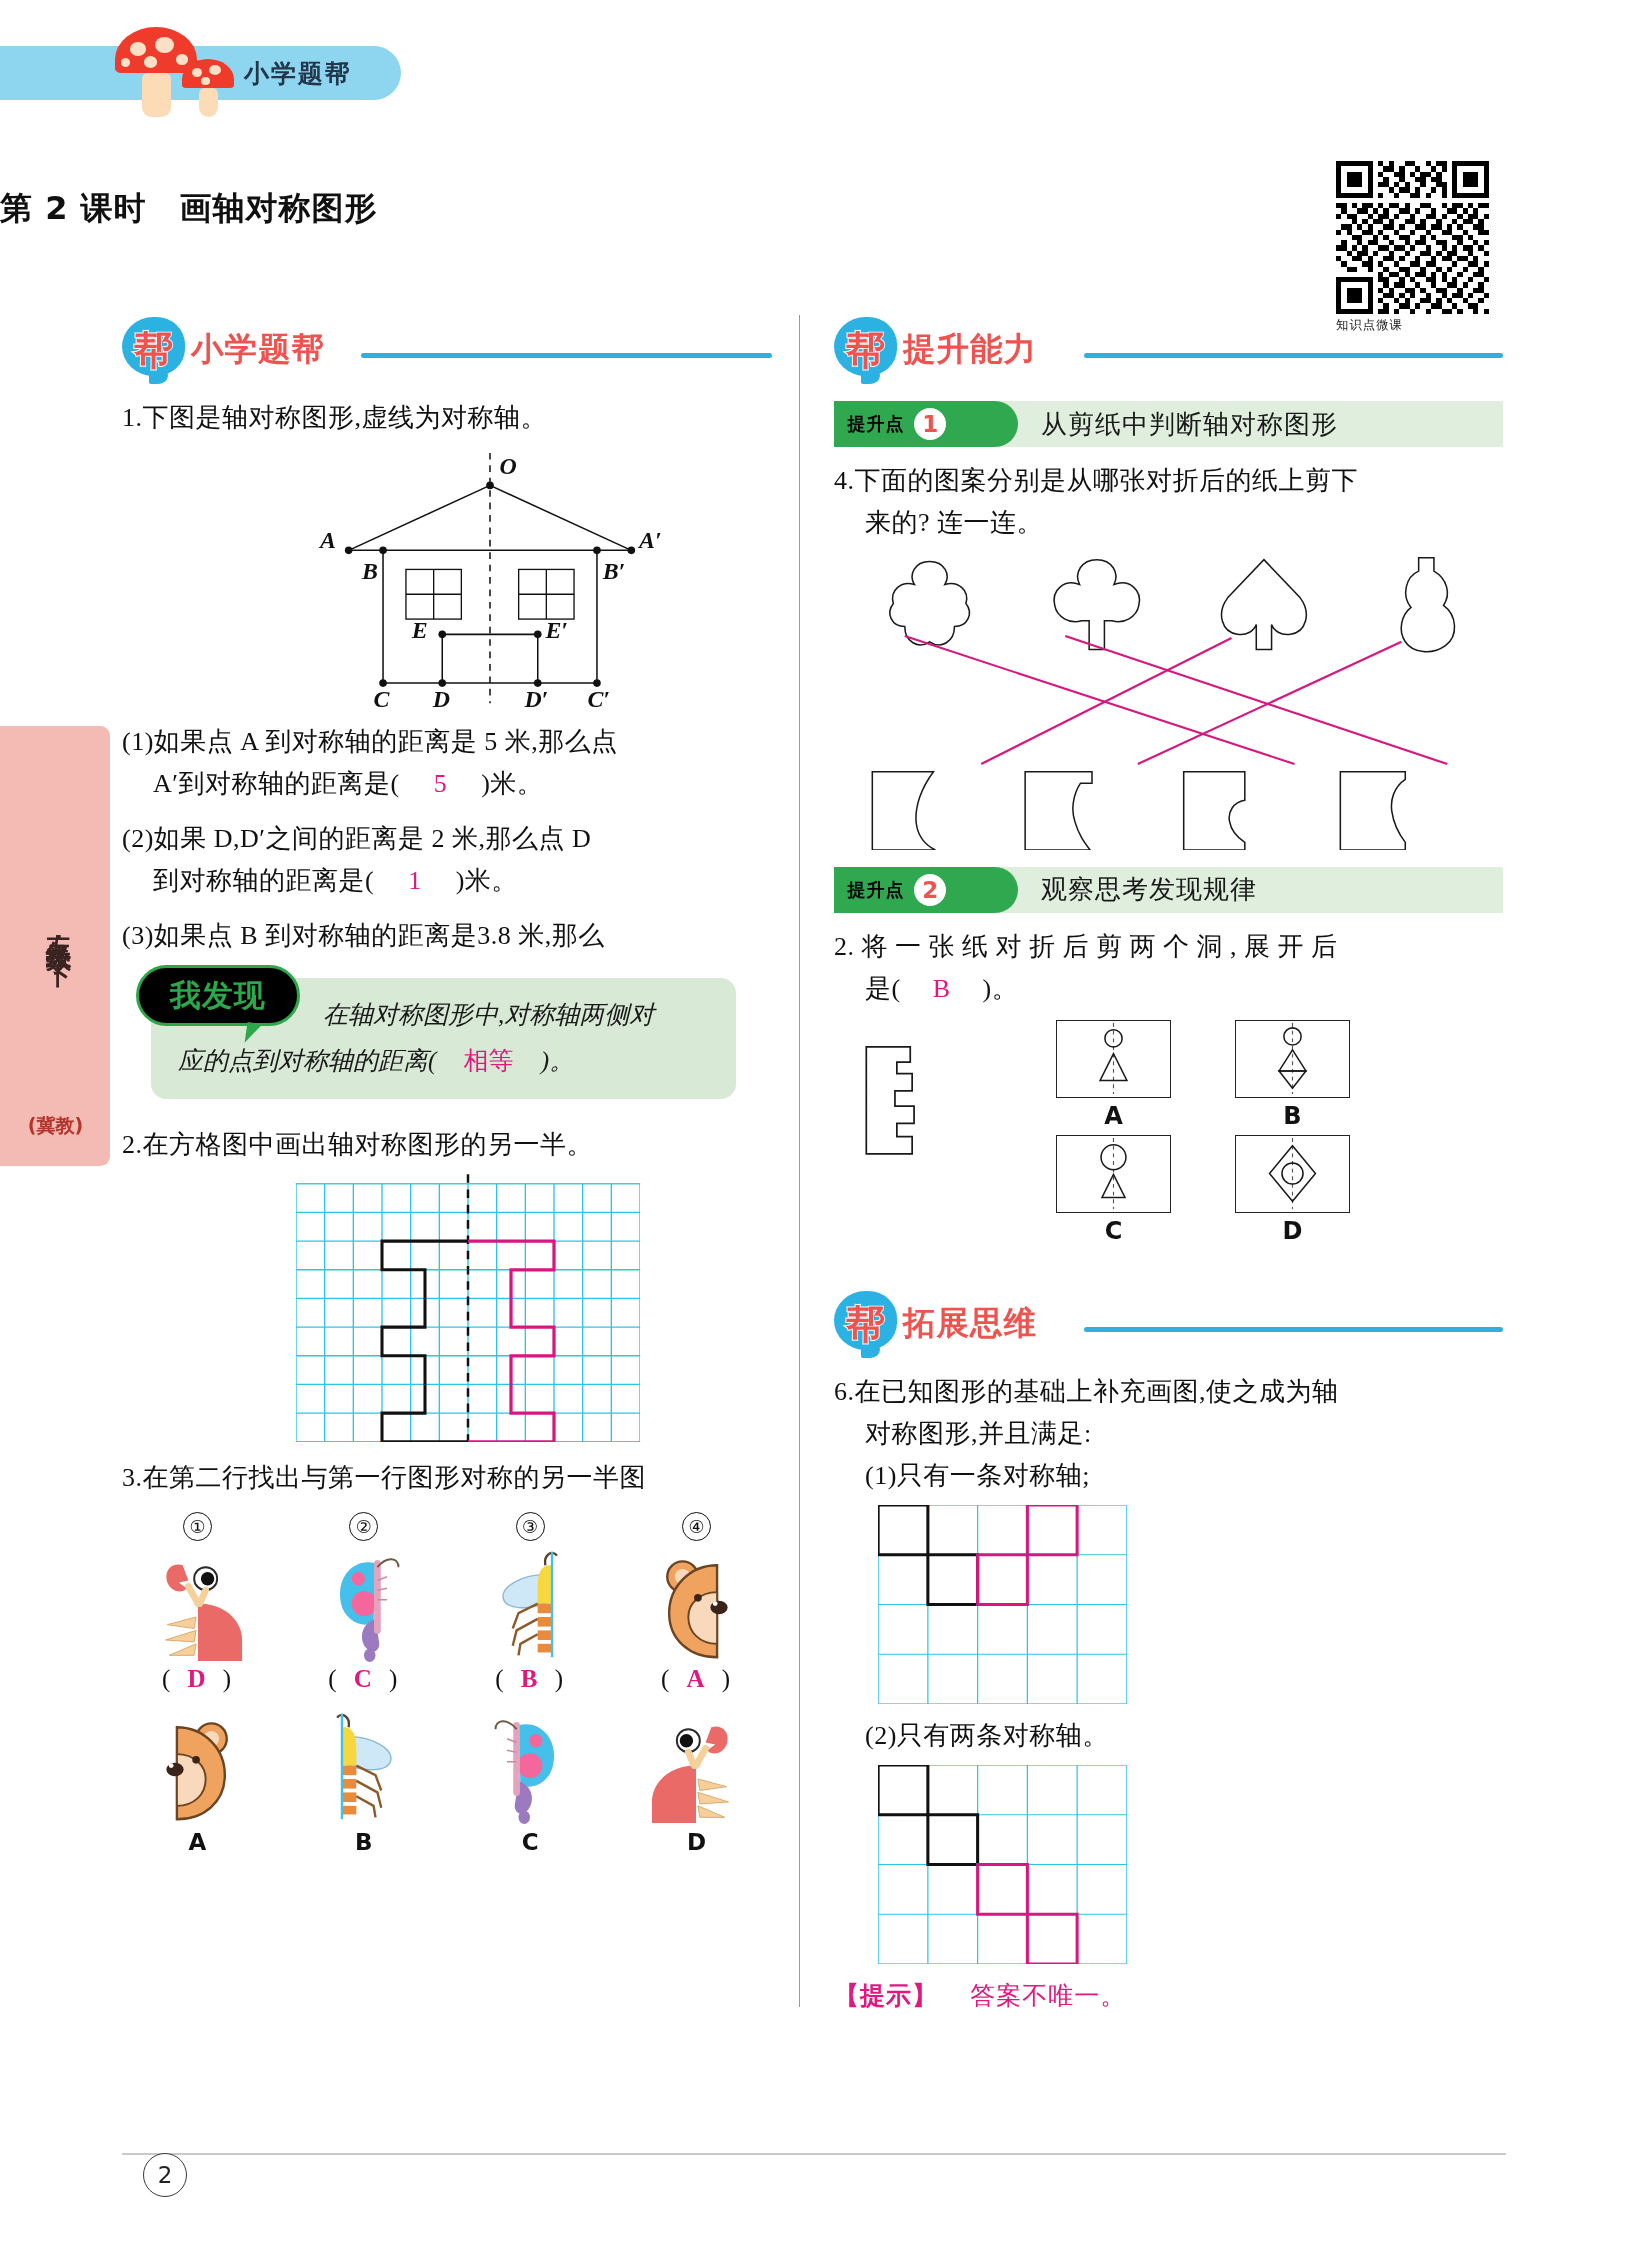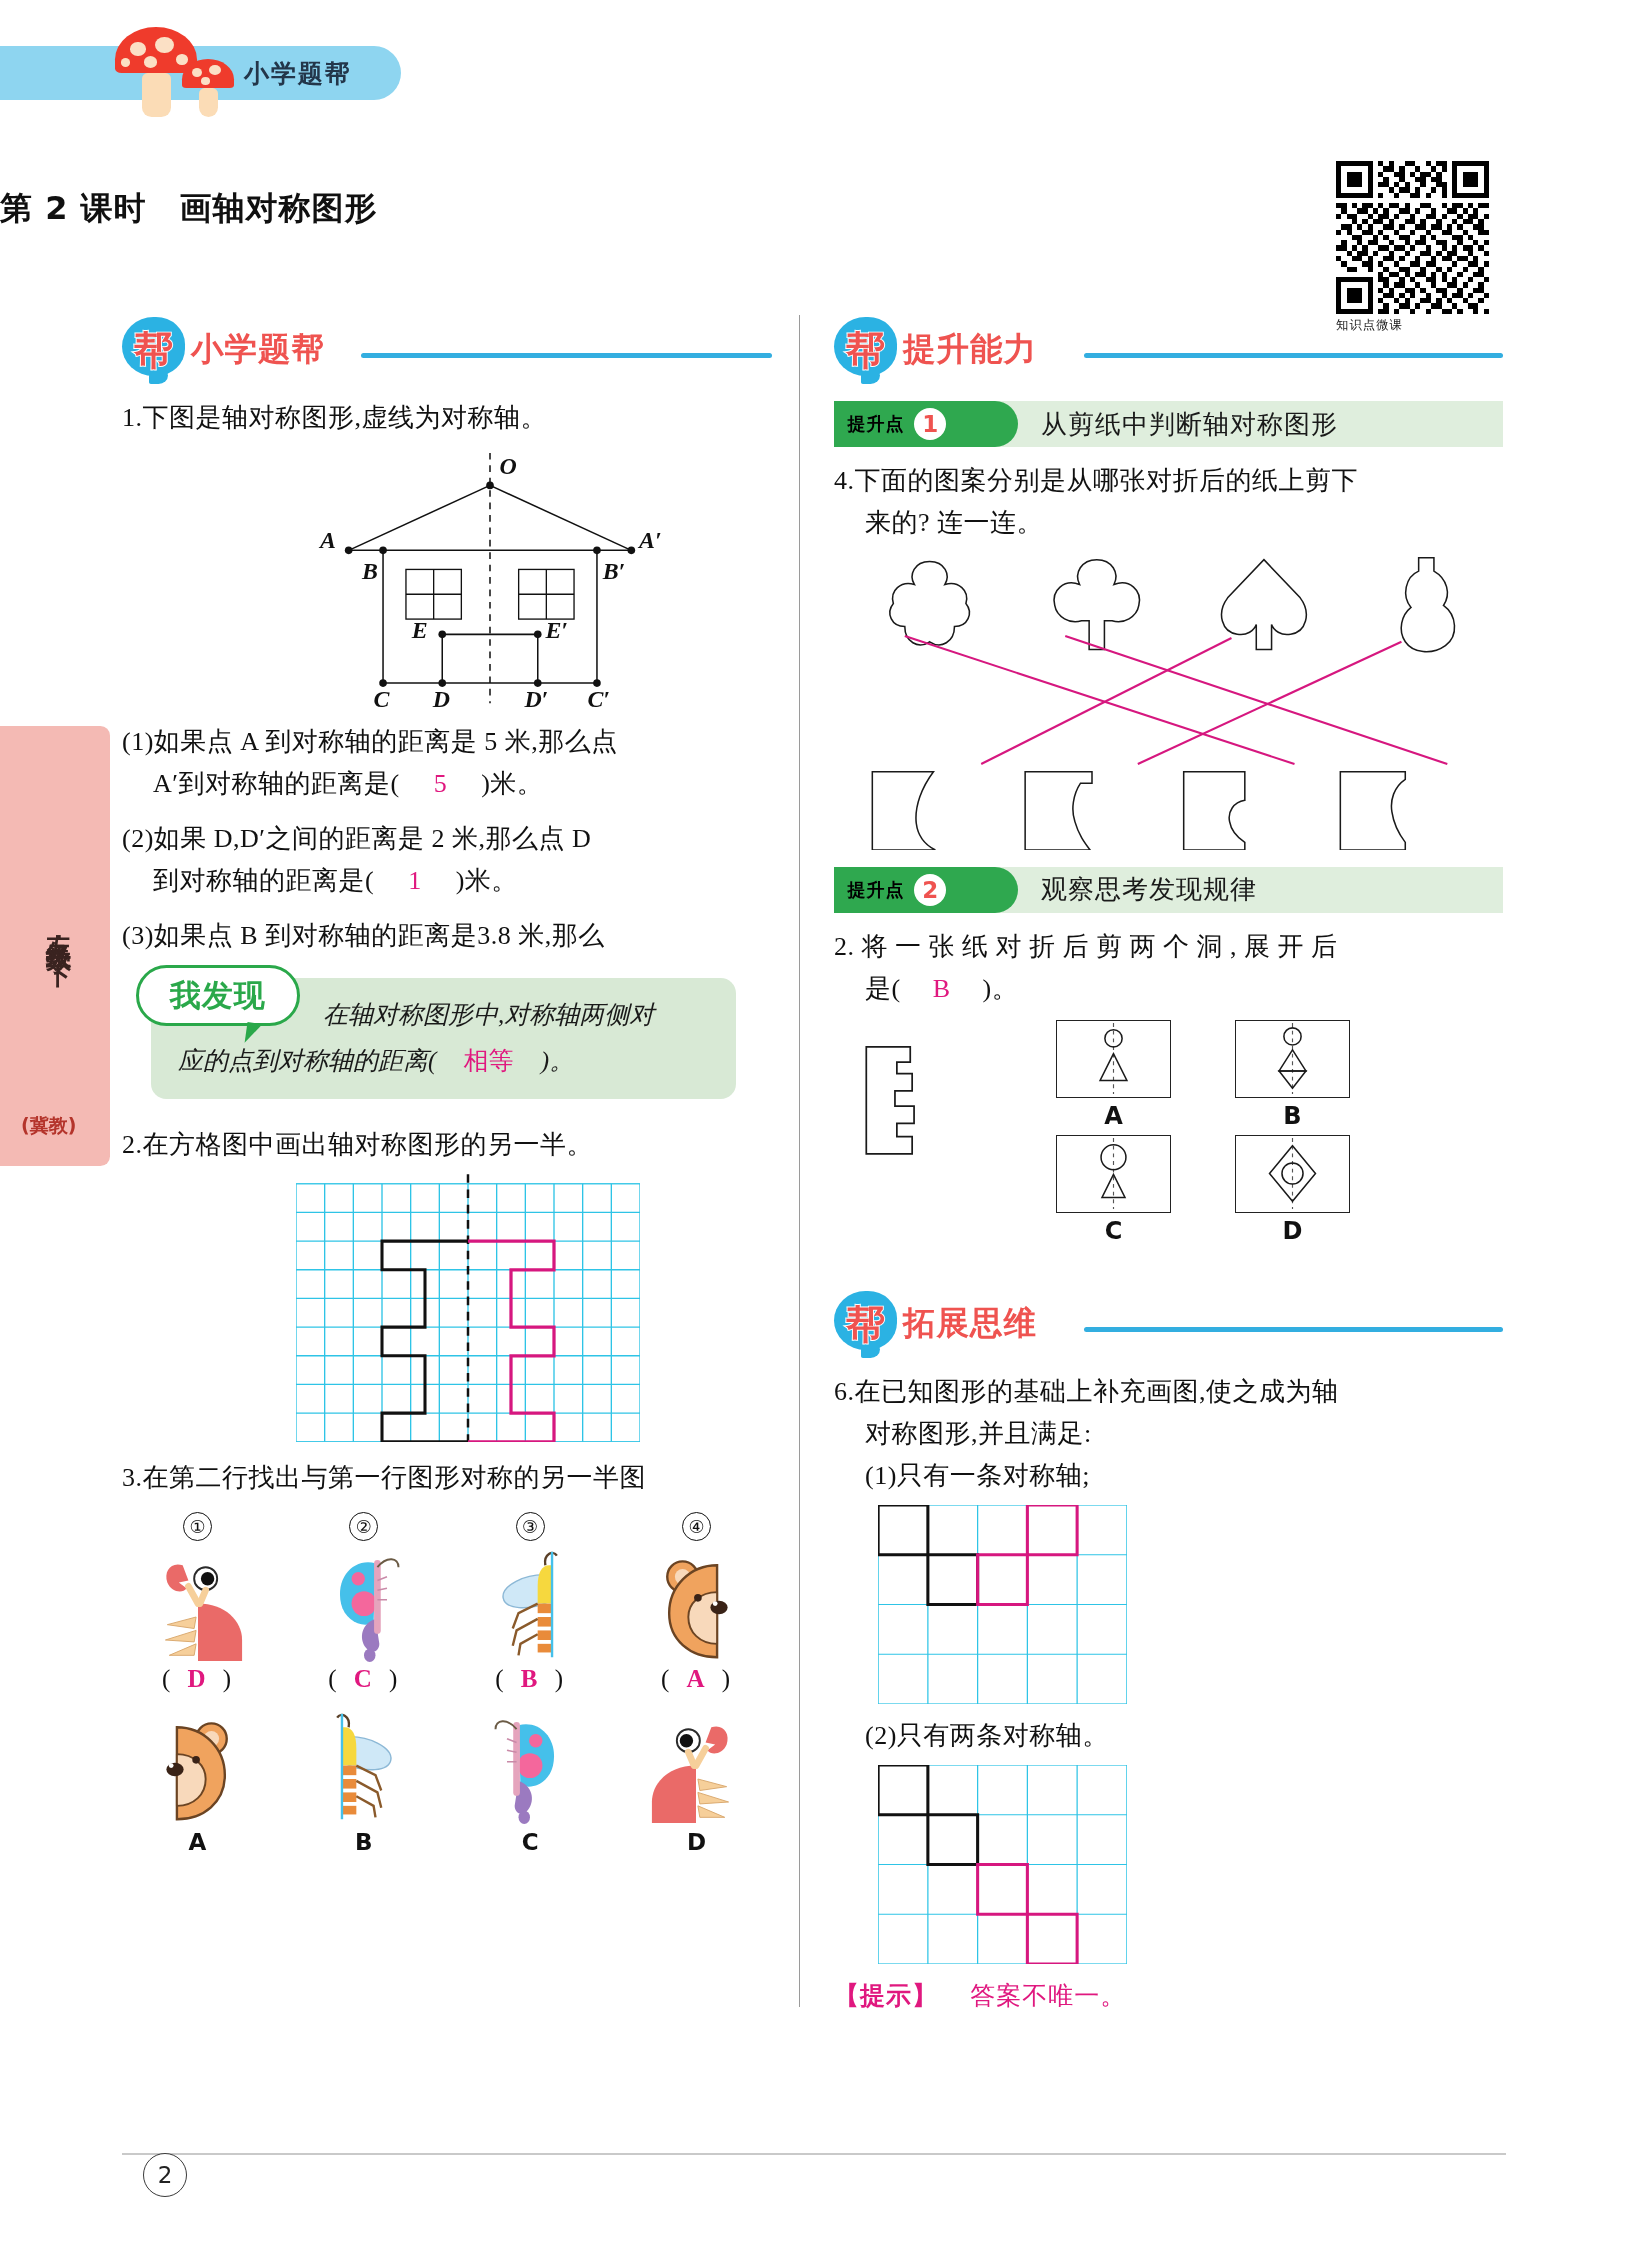--- a/index.html
+++ b/index.html
@@ -56,21 +56,21 @@
     background:#f4bab4; border-radius:0 9.6px 9.6px 0;
   }
   .side-tab-text{
     position:absolute; left:36px; top:63px; width:38px;
     font-family:"DejaVu Sans","Liberation Sans",sans-serif;
     font-size:25px; font-weight:700; color:#3a2320; line-height:32.5px;
     text-align:center; writing-mode:vertical-rl; letter-spacing:2.9px;
     height:287px;
   }
   .side-tab-sub{
-    position:absolute; left:21px; bottom:27px; width:69px; text-align:left;
+    position:absolute; left:21px; bottom:27px; width:69px; text-align:center;
     font-family:"DejaVu Sans","Liberation Sans",sans-serif;
     font-size:19px; color:#b4342b; font-weight:700;
   }
 
   
   .col-left{ position:absolute; left:122px; top:315px; width:650px; }
   .col-right{ position:absolute; left:834px; top:315px; width:669px; }
   .divider{
     position:absolute; left:799px; top:315px; width:1px; height:1692px;
     background:#9a9a9a;
@@ -117,21 +117,21 @@
   .house-wrap{ position:relative; width:382px; height:268px; margin:5.7px auto 3.8px 177px; }
   .house-wrap svg{ display:block; }
 
   
   .found-box{
     position:relative; margin:21px 0 0 29px; width:585px; min-height:107px;
     background:#d8e9d5; border-radius:15.3px; padding:13.4px 19px 15.3px 172px;
   }
   .found-badge{
     position:absolute; left:-15.3px; top:-13.4px; width:164px; height:61px;
-    background:#ffffff; border:3.8px solid #2aa84a; border-radius:31px;
+    background:#000000; border:3.8px solid #2aa84a; border-radius:31px;
     display:flex; align-items:center; justify-content:center;
     font-family:"DejaVu Sans","Liberation Sans",sans-serif;
     font-size:31px; font-weight:700; color:#2aa84a; letter-spacing:1px;
   }
   .found-badge:after{
     content:""; position:absolute; left:107px; bottom:-21px;
     width:0; height:0; border-left:15.3px solid #2aa84a;
     border-bottom:21px solid transparent; transform:rotate(8deg);
   }
   .found-text{

